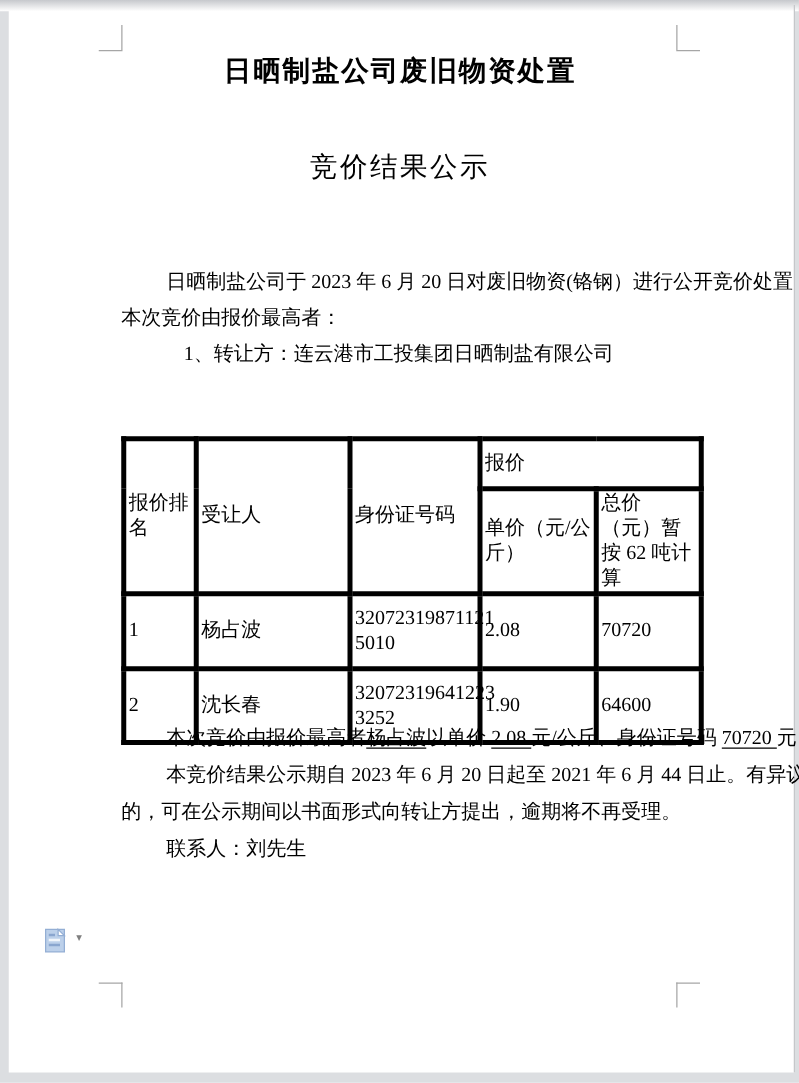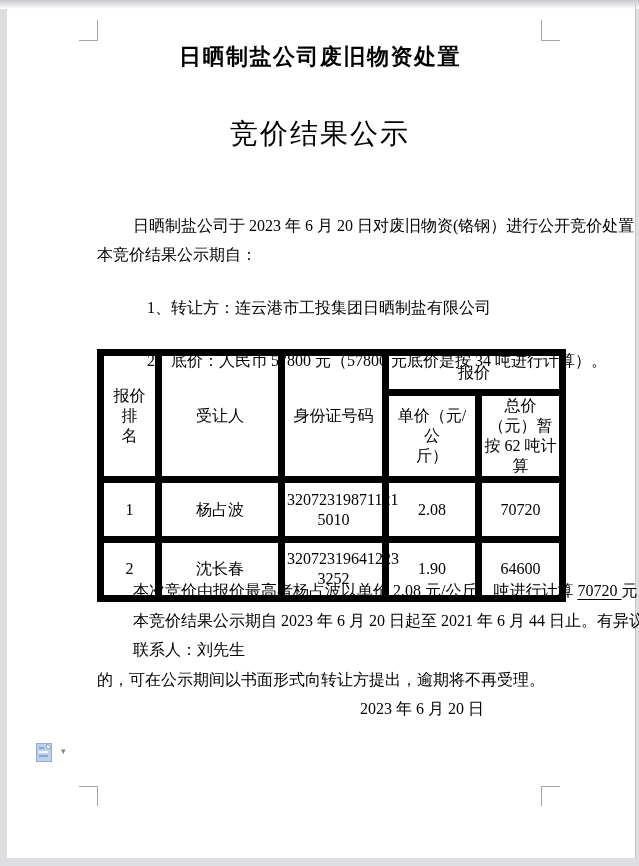--- a/index.html
+++ b/index.html
@@ -8,34 +8,34 @@
   .page{position:absolute;left:7px;top:4px;width:629px;height:854px;background:#ffffff;}
   .top-shade{position:absolute;left:0;top:0;width:639px;height:9px;
     background:linear-gradient(#c6c8cc,#ffffff);}
   .right-edge{position:absolute;left:635px;top:4px;width:1px;height:854px;background:#c5c7ca;}
 
   
   .mark{position:absolute;background:#a6a6a6;}
 
   .title{position:absolute;left:97px;width:446px;text-align:center;white-space:nowrap;}
   .t1{top:42px;font-size:22px;font-weight:bold;letter-spacing:1.5px;line-height:30px;}
-  .t2{top:119px;font-size:28px;font-weight:normal;letter-spacing:2px;line-height:30px;}
+  .t2{top:119px;font-size:22px;font-weight:normal;letter-spacing:2px;line-height:30px;}
 
   .textblock{position:absolute;left:97px;width:446px;font-size:16px;}
   .intro{top:211px;line-height:29px;}
   .bottom{top:576px;line-height:29.5px;}
   .line{white-space:nowrap;}
   .indent1{padding-left:36px;}
-  .indent2{padding-left:50px;margin-top:24px;}
+  .indent2{padding-left:50px;}
   .date-line{padding-left:263px;}
   .u{text-decoration:underline;text-underline-offset:3px;}
 
   table.bids{position:absolute;left:97px;top:349px;width:462px;border-collapse:collapse;
     table-layout:fixed;font-size:16px;}
-  table.bids th,table.bids td{border:7px solid #000000;font-weight:normal;text-align:center;
+  table.bids th,table.bids td{border:4px solid #000000;font-weight:normal;text-align:left;
     vertical-align:middle;padding:0 2px;white-space:pre-line;line-height:20px;}
   tr.hrow1{height:40px;}
   tr.hrow2{height:41px;}
   tr.drow1{height:60px;}
   tr.drow2{height:59px;}
 
   .paste-widget{position:absolute;left:33px;top:741px;width:44px;height:26px;}
   .paste-btn{position:absolute;left:0;top:0;width:23px;height:23px;cursor:pointer;}
   .paste-arrow{position:absolute;left:28px;top:6px;font-size:9px;color:#7f7f7f;
     font-family:"DejaVu Sans",sans-serif;cursor:pointer;line-height:9px;}
@@ -55,23 +55,22 @@
   <div class="mark" style="left:97px;top:786px;width:1px;height:20px;"></div>
   <div class="mark" style="left:79px;top:786px;width:19px;height:1px;"></div>
   <div class="mark" style="left:541px;top:786px;width:1px;height:20px;"></div>
   <div class="mark" style="left:541px;top:786px;width:19px;height:1px;"></div>
 
   <div class="title t1">日晒制盐公司废旧物资处置</div>
   <div class="title t2">竞价结果公示</div>
 
   <div class="textblock intro">
     <div class="line indent1">日晒制盐公司于 2023 年 6 月 20 日对废旧物资(铬钢）进行公开竞价处置，</div>
-    <div class="line">本竞价结果公示期自：</div>
+    <div class="line">本次竞价由报价最高者：</div>
     <div class="line indent2">1、转让方：连云港市工投集团日晒制盐有限公司</div>
-    <div class="line indent2">2、底价：人民币 57800 元（57800 元底价是按 34 吨进行计算）。</div>
   </div>
 
   <table class="bids">
     <colgroup>
       <col style="width:58px">
         <col style="width:123px">
         <col style="width:104px">
       <col style="width:93px">
         <col style="width:84px">
     </colgroup>
@@ -102,25 +101,24 @@
         <td>沈长春</td>
         <td>32072319641223
 3252</td>
         <td>1.90</td>
         <td>64600</td>
       </tr>
     </tbody>
   </table>
 
   <div class="textblock bottom">
-    <div class="line indent1"><span>本次竞价由报价最高者</span><span class="u">杨占波</span><span>以单价 </span><span class="u">2.08 </span><span>元/公斤、吨进行计算 </span><span class="u">70720 </span><span>元</span></div>
+    <div class="line indent1"><span>本次竞价由报价最高者</span><span class="u">杨占波</span><span>以单价 </span><span class="u">2.08 </span><span>元/公斤、身份证号码 </span><span class="u">70720 </span><span>元</span></div>
     <div class="line indent1">本竞价结果公示期自 2023 年 6 月 20 日起至 2021 年 6 月 44 日止。有异议</div>
+    <div class="line">的，可在公示期间以书面形式向转让方提出，逾期将不再受理。</div>
     <div class="line indent1">联系人：刘先生</div>
-    <div class="line">的，可在公示期间以书面形式向转让方提出，逾期将不再受理。</div>
-    <div class="line date-line">2023 年 6 月 20 日</div>
   </div>
 
   <div class="paste-widget">
     <div class="paste-btn">
       <span>
         <svg width="23" height="23" viewBox="0 0 23 23">
           <rect x="3.5" y="2.5" width="15" height="18" fill="#bcd0ea" stroke="#93aed4" stroke-width="1"></rect>
           <polygon points="13.5,2.5 18.5,7.5 13.5,7.5" fill="#ffffff" stroke="#93aed4" stroke-width="1"></polygon>
           <rect x="6" y="6" width="5" height="2" fill="#8aa6cf"></rect>
           <rect x="6" y="10" width="9" height="2" fill="#f2f6fb"></rect>

